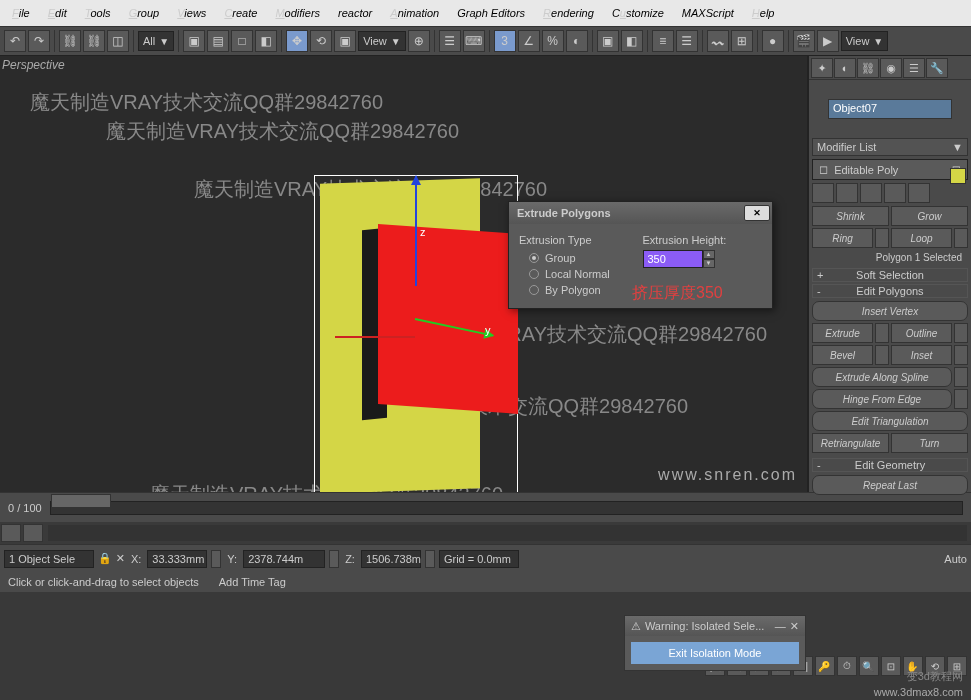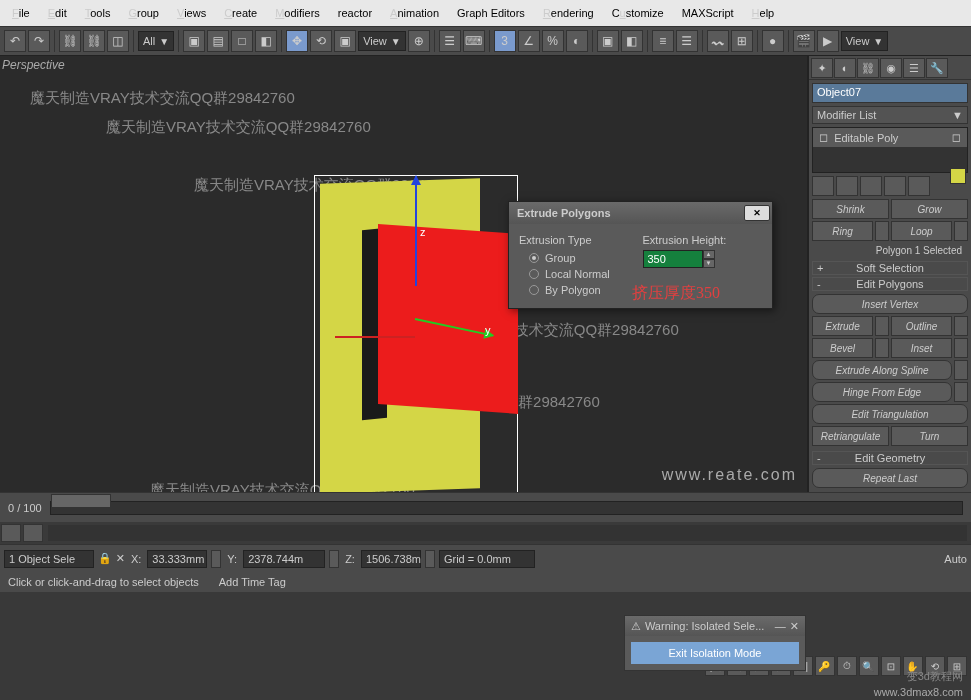--- a/index.html
+++ b/index.html
@@ -1,56 +1,56 @@
 <!DOCTYPE html>
 <html><head>
 <meta charset="utf-8">
 <style>
 * { margin: 0; padding: 0; box-sizing: border-box; font-family: Tahoma, sans-serif; font-size: 11px; color: #ccc; user-select: none; }
 body { width: 971px; height: 700px; background: #393939; overflow: hidden; position: relative; }
 
 
 .menu-bar { height: 26px; background: #e8e8e8; display: flex; align-items: center; padding: 0 4px; gap: 2px; }
-.menu-item { padding: 3px 8px; color: #000; cursor: default; }
+.menu-item { padding: 3px 8px; color: #000; cursor: default; font-style: italic; }
 .menu-item u { text-decoration: underline; }
 
 
 .toolbar { height: 30px; background: #4a4a4a; border-top: 1px solid #333; border-bottom: 1px solid #222; display: flex; align-items: center; padding: 0 4px; gap: 2px; }
 .tb-btn { width: 22px; height: 22px; background: #5a5a5a; border: 1px solid #333; display: flex; align-items: center; justify-content: center; font-size: 12px; }
 .tb-btn.active { background: #7a9acd; }
 .tb-sep { width: 1px; height: 22px; background: #333; margin: 0 2px; }
 .tb-dropdown { height: 20px; background: #333; border: 1px solid #222; padding: 0 4px; display: flex; align-items: center; gap: 4px; font-size: 10px; }
 
 
 .main { display: flex; height: 436px; }
 
 
 .viewport { flex: 1; background: #2b2b2b; position: relative; overflow: hidden; border-right: 1px solid #222; }
 .vp-label { position: absolute; top: 2px; left: 2px; font-size: 12px; color: #aaa; font-style: italic; }
-.watermark { position: absolute; color: #888; font-size: 15px; white-space: nowrap; }
+.watermark { position: absolute; color: #888; font-size: 20px; white-space: nowrap; }
 .watermark-url { position: absolute; color: #aaa; font-size: 16px; letter-spacing: 2px; }
 
 
 .obj3d { position: absolute; left: 320px; top: 125px; }
 .obj-back { position: absolute; width: 160px; height: 310px; background: #d4d646; transform: skewY(-2deg); }
 .obj-side { position: absolute; left: 42px; top: 48px; width: 25px; height: 190px; background: #1a1a1a; transform: skewY(-6deg); }
 .obj-red { position: absolute; left: 58px; top: 48px; width: 140px; height: 180px; background: #ec1c1c; transform: skewY(4deg); }
 .gizmo-z { position: absolute; left: 95px; top: -5px; width: 2px; height: 110px; background: #2244dd; }
 .gizmo-z::before { content: ''; position: absolute; top: -6px; left: -4px; border: 5px solid transparent; border-bottom: 10px solid #2244dd; }
 .gizmo-x { position: absolute; left: 15px; top: 155px; width: 80px; height: 2px; background: #cc2222; }
 .gizmo-y { position: absolute; left: 95px; top: 137px; width: 80px; height: 2px; background: #22cc22; transform: rotate(12deg); transform-origin: left; }
 .gizmo-y::after { content: ''; position: absolute; right: -6px; top: -4px; border: 5px solid transparent; border-left: 10px solid #22cc22; }
 .gizmo-label { position: absolute; font-size: 11px; color: #fff; }
 .bbox { position: absolute; border: 1px solid #fff; background: transparent; }
 
 
 .right-panel { width: 163px; background: #4a4a4a; border-left: 1px solid #222; display: flex; flex-direction: column; }
 .tab-icons { height: 24px; background: #4a4a4a; display: flex; gap: 1px; padding: 2px; border-bottom: 1px solid #333; }
 .tab-icon { width: 22px; height: 20px; background: #5a5a5a; border: 1px solid #333; display: flex; align-items: center; justify-content: center; }
-.obj-name { height: 20px; background: #5a7a9a; border: 1px solid #333; margin: 3px; padding: 2px 4px; color: #fff; }
+.obj-name { height: 20px; background: #5a7a9a; border: 1px solid #333; margin: 19px; padding: 2px 4px; color: #fff; }
 .obj-color { width: 16px; height: 16px; background: #d4d646; position: absolute; right: 5px; top: 88px; border: 1px solid #333; }
 .modifier-list { height: 20px; background: #535353; border: 1px solid #333; margin: 0 3px 3px; padding: 2px 4px; display: flex; justify-content: space-between; align-items: center; }
 .modifier-stack { height: 105px; background: #333; border: 1px solid #222; margin: 0 3px; }
 .stack-item { padding: 3px 6px; background: #5a5a5a; display: flex; align-items: center; gap: 6px; }
 .stack-btns { height: 24px; display: flex; gap: 2px; padding: 3px; }
 .stack-btn { width: 22px; height: 20px; background: #5a5a5a; border: 1px solid #333; }
 .rollout-header { height: 20px; background: #4a4a4a; display: flex; align-items: center; justify-content: center; position: relative; border: 1px solid #555; margin: 1px 3px; }
 .rollout-toggle { position: absolute; left: 4px; }
 .rollout-body { padding: 2px 3px; }
 .panel-row { display: flex; gap: 2px; margin-bottom: 2px; font-style: italic; }
@@ -64,27 +64,27 @@
 .dlg-title { height: 22px; background: linear-gradient(#6a6a6a,#555); display: flex; align-items: center; justify-content: space-between; padding: 0 2px 0 8px; font-weight: bold; color: #eee; }
 .dlg-close { width: 26px; height: 16px; background: #ddd; border: 1px solid #333; border-radius: 2px; display: flex; align-items: center; justify-content: center; color: #000; font-weight: bold; font-size: 9px; }
 .dlg-body { padding: 10px; }
 .dlg-cols { display: flex; gap: 4px; }
 .dlg-group { flex: 1; }
 .dlg-label { font-size: 11px; margin-bottom: 4px; }
 .dlg-radio { display: flex; align-items: center; gap: 6px; padding: 2px 10px; font-size: 11px; }
 .radio-dot { width: 10px; height: 10px; border-radius: 50%; border: 1px solid #999; display: flex; align-items: center; justify-content: center; }
 .radio-dot.on::after { content: ''; width: 4px; height: 4px; border-radius: 50%; background: #ccc; }
 .dlg-spinner { display: flex; }
-.dlg-input { width: 60px; height: 18px; background: #15803d; border: 1px solid #222; padding: 2px 4px; color: #fff; }
+.dlg-input { width: 60px; height: 18px; background: #8b5cf6; border: 1px solid #222; padding: 2px 4px; color: #fff; }
 .dlg-spin-btns { width: 12px; display: flex; flex-direction: column; }
 .dlg-spin-btn { flex: 1; background: #666; border: 1px solid #333; font-size: 6px; text-align: center; }
 .dlg-buttons { display: flex; gap: 4px; margin-top: 14px; }
 .dlg-btn { flex: 1; height: 20px; background: #5a5a5a; border: 1px solid #333; display: flex; align-items: center; justify-content: center; }
 
-.annotation-red { position: absolute; color: #e04040; font-size: 16px; left: 632px; top: 283px; font-family: Liberation Serif, serif; }
+.annotation-red { position: absolute; color: #e04040; font-size: 16px; left: 632px; top: 283px; }
 
 
 .warning-dlg { position: absolute; left: 624px; top: 615px; width: 182px; background: #5a5a5a; border: 1px solid #333; }
 .warn-title { height: 20px; background: linear-gradient(#6a6a6a,#555); display: flex; align-items: center; padding: 0 6px; gap: 4px; font-size: 10px; }
 .warn-btn { margin: 6px; height: 22px; background: #7aa5d5; display: flex; align-items: center; justify-content: center; color: #fff; }
 
 
 .timeline { height: 30px; background: #4a4a4a; border-top: 1px solid #333; display: flex; align-items: center; padding: 0 8px; gap: 8px; }
 .time-track { flex: 1; height: 14px; background: #333; border: 1px solid #222; position: relative; }
 .time-marker { position: absolute; left: 0; top: -8px; width: 60px; height: 14px; background: #666; border: 1px solid #333; text-align: center; font-size: 9px; }
@@ -175,21 +175,21 @@
     <div class="vp-label">Perspective</div>
 
     <div class="watermark" style="left:30px; top:33px">魔天制造VRAY技术交流QQ群29842760</div>
     <div class="watermark" style="left:106px; top:62px">魔天制造VRAY技术交流QQ群29842760</div>
     <div class="watermark" style="left:194px; top:120px">魔天制造VRAY技术交流QQ群29842760</div>
     <div class="watermark" style="left:414px; top:265px">魔天制造VRAY技术交流QQ群29842760</div>
     <div class="watermark" style="left:335px; top:337px">魔天制造VRAY技术交流QQ群29842760</div>
     <div class="watermark" style="left:150px; top:425px">魔天制造VRAY技术交流QQ群29842760</div>
     <div class="watermark" style="left:0px; top:498px">魔天制造VRAY技术交流QQ群29842760</div>
 
-    <div class="watermark-url" style="right:10px; bottom:8px">www.reate.com</div>
+    <div class="watermark-url" style="right:10px; bottom:8px">www.snren.com</div>
 
     <div class="obj3d">
       <div class="bbox" style="left:-6px; top:-6px; width:204px; height:330px;"></div>
       <div class="obj-back"></div>
       <div class="obj-side"></div>
       <div class="obj-red"></div>
       <div class="gizmo-z"></div>
       <div class="gizmo-label" style="left:100px; top:45px">z</div>
       <div class="gizmo-x"></div>
       <div class="gizmo-y"></div>
@@ -314,21 +314,21 @@
   <span>✕</span>
   <span class="status-label">X:</span>
   <div class="status-field" style="width:60px">33.333mm</div>
   <div class="spinner-btn"></div>
   <span class="status-label">Y:</span>
   <div class="status-field" style="width:82px">2378.744m</div>
   <div class="spinner-btn"></div>
   <span class="status-label">Z:</span>
   <div class="status-field" style="width:60px">1506.738m</div>
   <div class="spinner-btn"></div>
-  <div class="status-field" style="width:96px">Grid = 0.0mm</div>
+  <div class="status-field" style="width:80px">Grid = 0.0mm</div>
   <div style="flex:1"></div>
   <span>Auto</span>
 </div>
 
 <div class="prompt-bar">
   <span>Click or click-and-drag to select objects</span>
   <span>Add Time Tag</span>
 </div>
 
 <div class="anim-controls">

